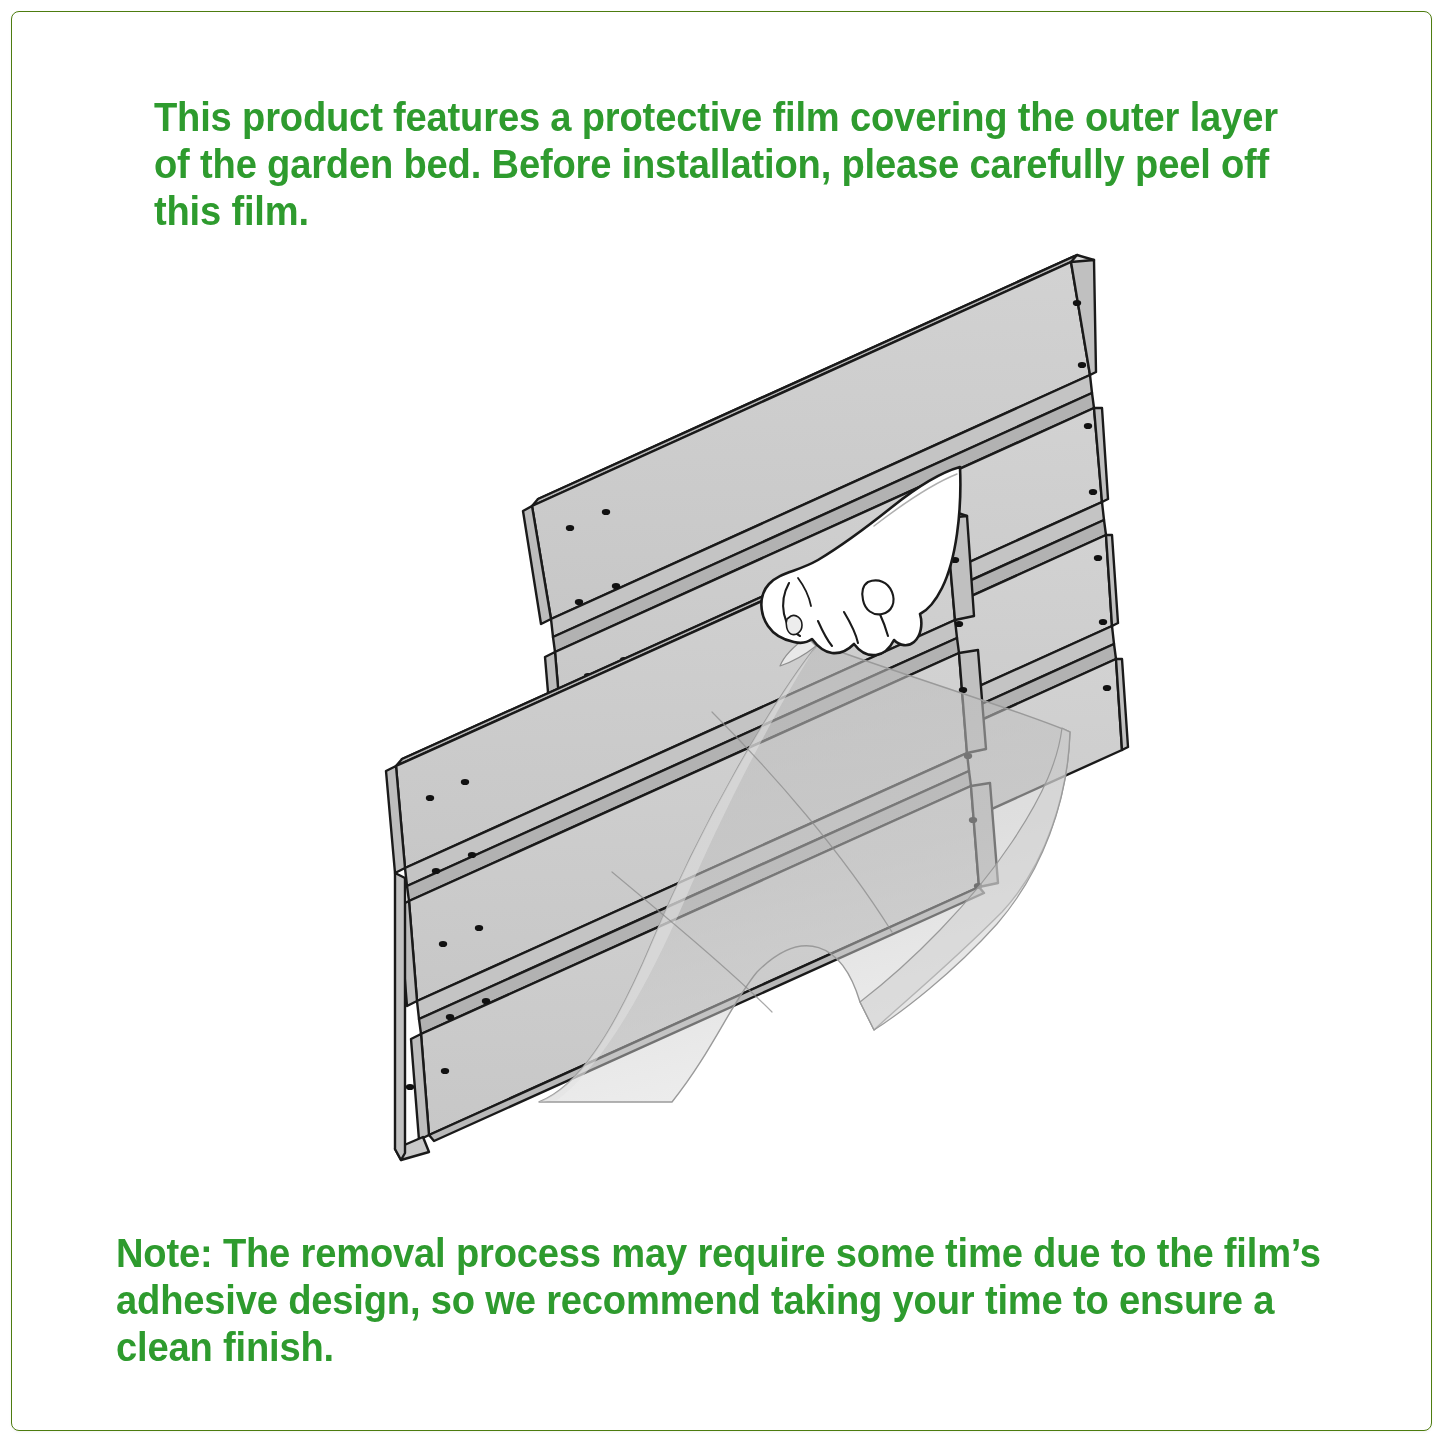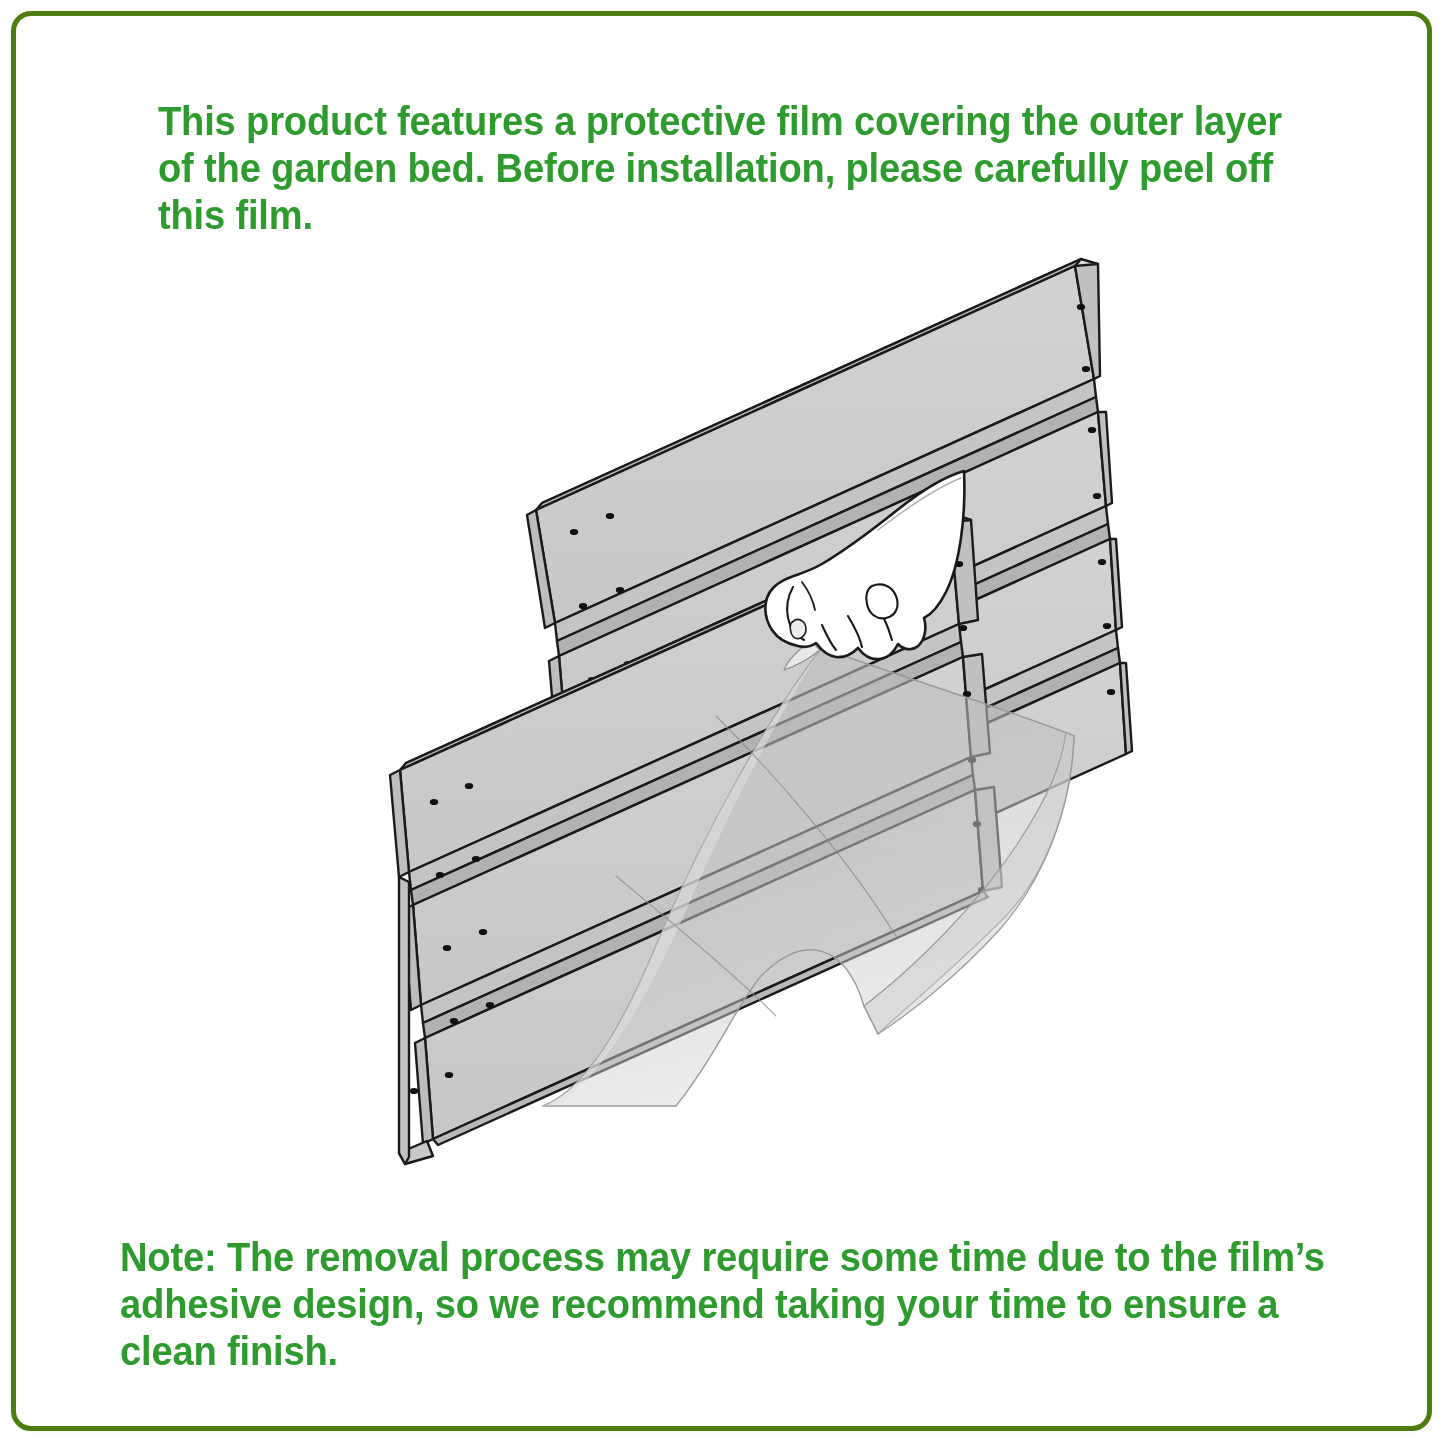--- a/index.html
+++ b/index.html
@@ -15,22 +15,22 @@
   }
 
   #card {
     position: absolute;
     left: 11px;
     top: 11px;
     width: 1421px;
     height: 1420px;
     box-sizing: border-box;
     background: #ffffff;
-    border: 5px solid #4d7c0f;
-    border-radius: 20px;
+    border: 1px solid #4d7c0f;
+    border-radius: 8px;
     box-shadow: 0 1px 3px rgba(0,0,0,0.05);
     overflow: hidden;
   }
 
   .instruction-text {
     position: absolute;
     color: #2e9b2e;
     font-family: "Liberation Sans", sans-serif;
     font-weight: 700;
     font-size: 41px;

